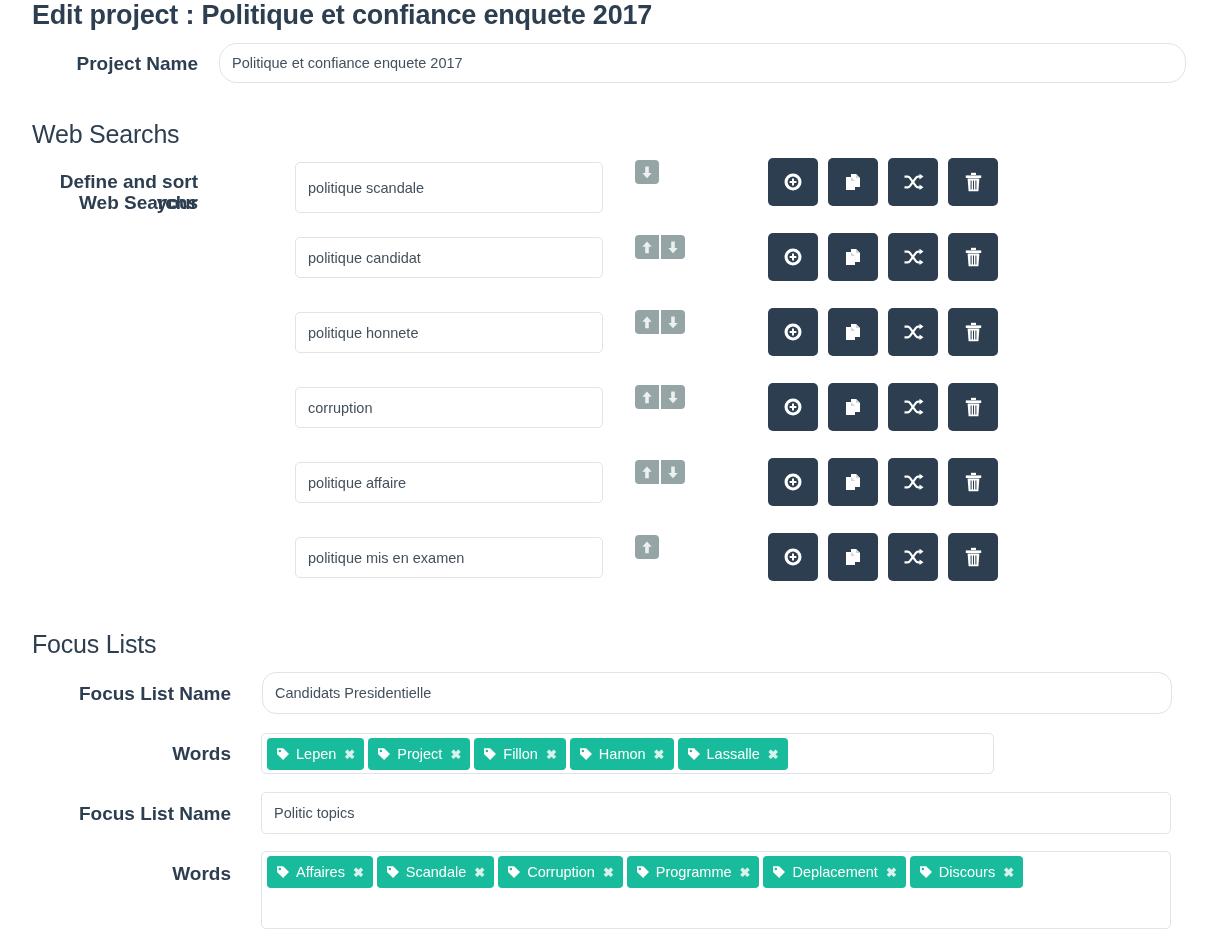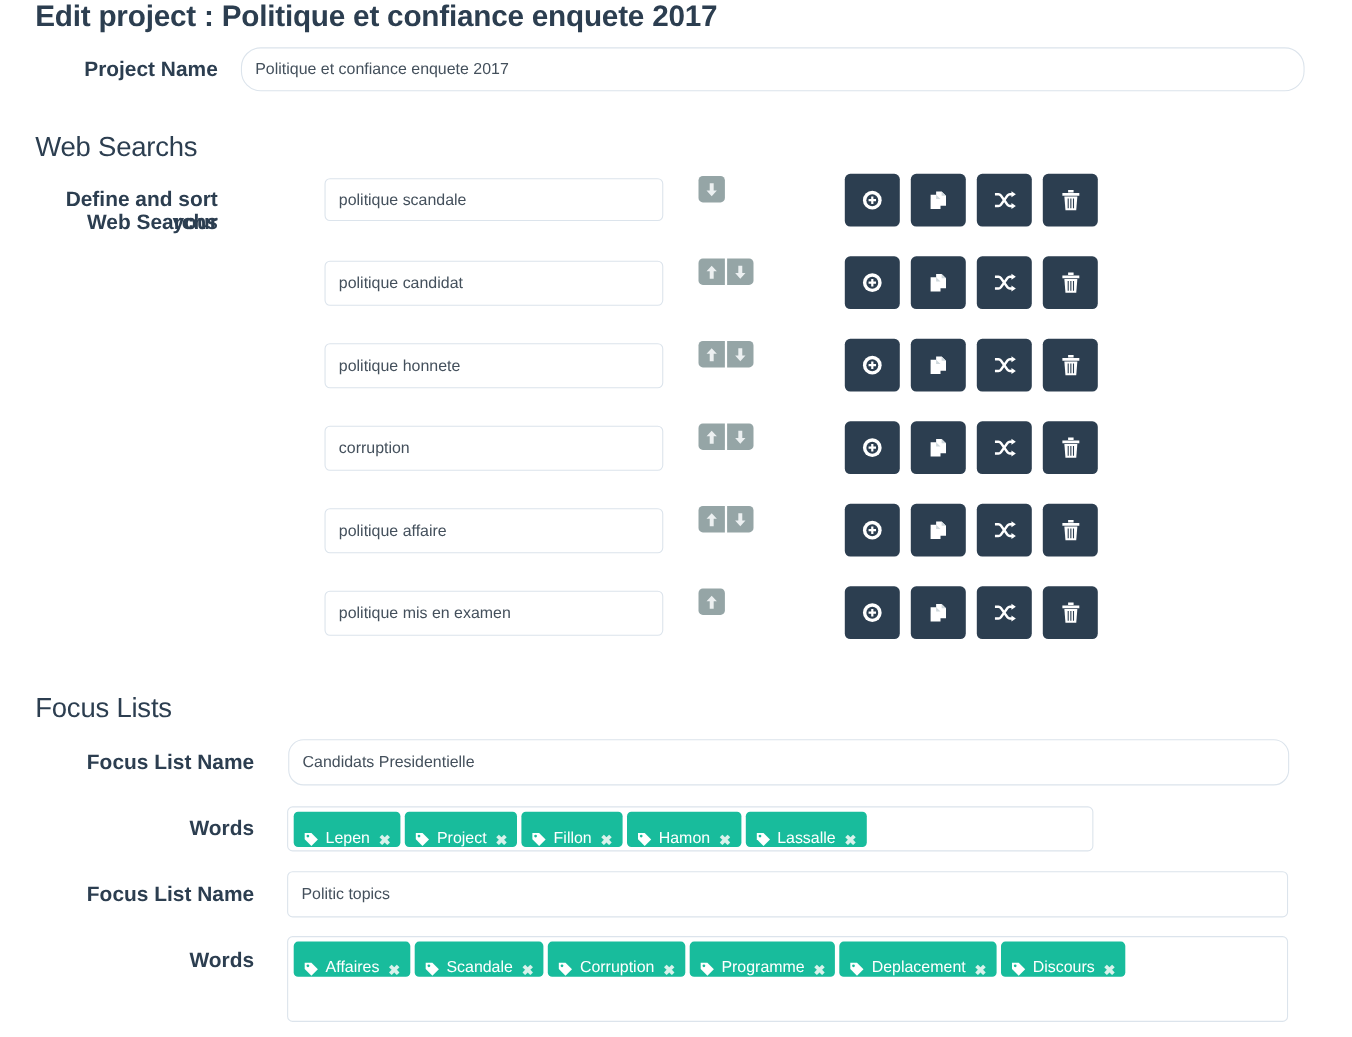--- a/index.html
+++ b/index.html
@@ -77,21 +77,21 @@
   .tags-box{
     position:absolute;
     box-sizing:border-box;
     border:1px solid #dce4ec;
     border-radius:5px;
     background:#ffffff;
     padding:4px 5px;
   }
   .tags-row{display:flex;flex-wrap:wrap;gap:4px;align-items:flex-start;}
   .tag{
-    display:inline-flex;align-items:flex-end;
+    display:inline-flex;align-items:center;
     background:#18bc9c;
     color:#ffffff;
     border-radius:4px;
     height:32px;
     padding:0 9px;
     font-size:14.5px;
     white-space:nowrap;
     cursor:default;
   }
   .tag .tag-icon{margin-right:6px;display:flex;align-items:center;}
@@ -107,21 +107,21 @@
 <div class="page-title">Edit project : Politique et confiance enquete 2017</div>
 
 <div class="field-label" style="left:28px;top:53px;width:170px;">Project Name</div>
 <input class="txt-input" style="left: 219px; top: 43px; width: 967px; height: 40px; border-radius: 18px;" value="Politique et confiance enquete 2017">
 
 <div class="section-title" id="sec-web">Web Searchs</div>
 
 <div class="field-label" style="left:28px;top:171px;width:170px;">Define and sort your</div>
 <div class="field-label" style="left:28px;top:192px;width:170px;">Web Searchs</div>
 
-<input class="txt-input" style="left: 295px; top: 162px; width: 308px; height: 39px;" value="politique scandale">
+<input class="txt-input" style="left: 295px; top: 162px; width: 308px; height: 51px;" value="politique scandale">
 <div class="sortwrap" style="left:635px;top:160px;">
   <button class="sort-btn single">
     <svg width="12" height="13" viewBox="0 0 12 13">
       <path d="M4.2 0.5h3.6v6.6h2.9L6 12.3 1.3 7.1h2.9z" fill="#ecf0f1"></path>
     </svg>
   </button>
 </div>
 <div class="actwrap" style="left:768px;top:158px;">
   <button class="act-btn">
     <svg width="20" height="20" viewBox="0 0 20 20">

